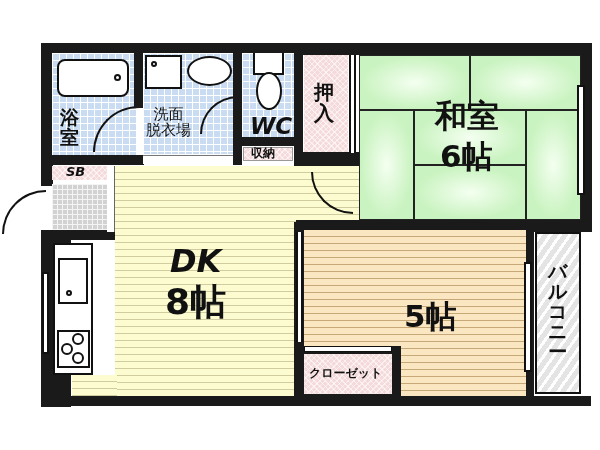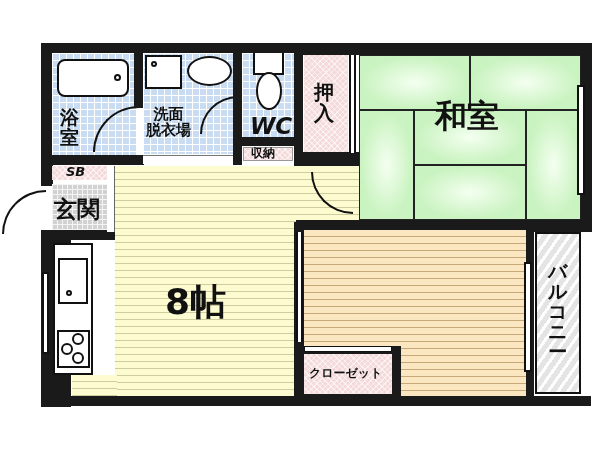--- a/index.html
+++ b/index.html
@@ -36,21 +36,21 @@
 室</div>
   <div class="door-arc" style="left:93px;top:106px;width:46px;height:46px;border-right:none;border-bottom:none;border-radius:100% 0 0 0;"></div>
 
   <div class="abs wall" style="left:134px;top:53px;width:9px;height:55px;"></div>
   <div class="abs wall" style="left:52px;top:155px;width:92px;height:10px;"></div>
 
   <div class="abs tile" style="left:143px;top:53px;width:91px;height:101px;"></div>
   <div class="fixture" style="left:145px;top:55px;width:37px;height:34px;"></div>
   <div class="abs" style="left:151px;top:61px;width:6px;height:6px;border:2px solid #111;border-radius:50%;box-sizing:border-box;"></div>
   <div class="fixture" style="left:187px;top:56px;width:45px;height:30px;border-radius:50%;"></div>
-  <div class="label" style="left:146px;top:107px;font-size:15px;font-weight:700;">洗面
+  <div class="label" style="left:146px;top:107px;font-size:15px;font-weight:400;">洗面
 脱衣場</div>
   <div class="door-arc" style="left:200px;top:96px;width:38px;height:38px;border-right:none;border-bottom:none;border-radius:100% 0 0 0;"></div>
   <div class="abs" style="left:143px;top:155px;width:91px;height:9px;background:#fff;border-top:1px solid #777;"></div>
 
   <div class="abs wall" style="left:233px;top:53px;width:9px;height:112px;"></div>
 
   <div class="abs tile" style="left:242px;top:53px;width:52px;height:84px;"></div>
   <div class="fixture" style="left:253px;top:53px;width:31px;height:22px;border-top:none;"></div>
   <div class="fixture" style="left:256px;top:72px;width:26px;height:38px;border-radius:50%;"></div>
   <div class="label" style="left:250px;top:114px;font-size:23px;font-style:italic;">WC</div>
@@ -69,51 +69,53 @@
 
   <div class="abs" style="left:359px;top:55px;width:222px;height:165px;background:#c9f3c0;">
     <div class="abs tatami" style="left:0;top:0;width:111px;height:55px;"></div>
     <div class="abs tatami" style="left:111px;top:0;width:111px;height:55px;"></div>
     <div class="abs tatami" style="left:0;top:55px;width:55px;height:110px;"></div>
     <div class="abs tatami" style="left:55px;top:55px;width:112px;height:55px;"></div>
     <div class="abs tatami" style="left:55px;top:110px;width:112px;height:55px;"></div>
     <div class="abs tatami" style="left:167px;top:55px;width:55px;height:110px;"></div>
   </div>
   <div class="label" style="left:435px;top:100px;font-size:32px;text-align:center;">和室</div>
+  <div class="label" style="left:440px;top:140px;font-size:31px;">6帖</div>
   <div class="abs" style="left:577px;top:85px;width:8px;height:110px;background:#fff;border:2px solid #111;"></div>
 
   <div class="abs pink" style="left:52px;top:166px;width:55px;height:14px;"></div>
   <div class="label" style="left:66px;top:165px;font-size:13px;font-style:italic;">SB</div>
 
   <div class="abs graytile" style="left:52px;top:184px;width:55px;height:46px;"></div>
-  <div class="label" style="left:54px;top:197px;font-size:23px;">玄関</div>
   <div class="door-arc" style="left:2px;top:190px;width:44px;height:44px;border-left:none;border-top:none;border-radius:0 0 100% 0;transform:scaleX(-1) scaleY(-1);"></div>
   <div class="abs wall" style="left:41px;top:230px;width:76px;height:10px;"></div>
   <div class="abs" style="left:107px;top:166px;width:8px;height:66px;background:#fff;border-right:1px solid #666;"></div>
 
   <div class="abs yellowfloor" style="left:115px;top:166px;width:180px;height:230px;"></div>
   <div class="abs yellowfloor" style="left:295px;top:166px;width:64px;height:58px;"></div>
   <div class="abs yellowfloor" style="left:72px;top:375px;width:45px;height:21px;"></div>
+  <div class="label" style="left:170px;top:245px;font-size:32px;font-style:italic;">DK</div>
   <div class="label" style="left:165px;top:283px;font-size:36px;">8帖</div>
   <div class="door-arc" style="left:311px;top:172px;width:42px;height:42px;border-right:none;border-top:none;border-radius:0 0 0 100%;"></div>
 
   <div class="abs" style="left:53px;top:243px;width:40px;height:132px;background:#fff;border:2px solid #111;"></div>
   <div class="fixture" style="left:58px;top:258px;width:30px;height:46px;"></div>
   <div class="abs" style="left:66px;top:290px;width:6px;height:6px;border:2px solid #111;border-radius:50%;box-sizing:border-box;"></div>
   <div class="fixture" style="left:57px;top:330px;width:33px;height:38px;"></div>
   <div class="abs" style="left:72px;top:333px;width:12px;height:12px;border:2px solid #111;border-radius:50%;box-sizing:border-box;"></div>
   <div class="abs" style="left:61px;top:343px;width:12px;height:12px;border:2px solid #111;border-radius:50%;box-sizing:border-box;"></div>
   <div class="abs" style="left:72px;top:352px;width:12px;height:12px;border:2px solid #111;border-radius:50%;box-sizing:border-box;"></div>
   <div class="abs" style="left:42px;top:272px;width:7px;height:82px;background:#fff;border:2px solid #111;"></div>
 
   <div class="abs wall" style="left:296px;top:220px;width:296px;height:12px;"></div>
   <div class="abs wall" style="left:294px;top:222px;width:10px;height:176px;"></div>
   <div class="abs" style="left:296px;top:232px;width:7px;height:110px;background:#fff;border-left:2px solid #111;border-right:2px solid #111;"></div>
 
   <div class="abs tanfloor" style="left:304px;top:230px;width:224px;height:166px;"></div>
+  <div class="label" style="left:404px;top:300px;font-size:31px;">5帖</div>
 
   <div class="abs wall" style="left:295px;top:346px;width:106px;height:52px;"></div>
   <div class="abs" style="left:304px;top:346px;width:88px;height:6px;background:#fff;border:1px solid #111;"></div>
   <div class="abs pink" style="left:304px;top:354px;width:88px;height:40px;"></div>
   <div class="label" style="left:309px;top:367px;font-size:12px;">クローゼット</div>
 
   <div class="abs wall" style="left:526px;top:230px;width:8px;height:168px;"></div>
   <div class="abs" style="left:524px;top:262px;width:8px;height:110px;background:#fff;border:2px solid #111;"></div>
   <div class="abs balcony" style="left:535px;top:232px;width:46px;height:162px;border:2px solid #111;"></div>
   <div class="label" style="left:548px;top:262px;font-size:19px;line-height:1.05;">バ

